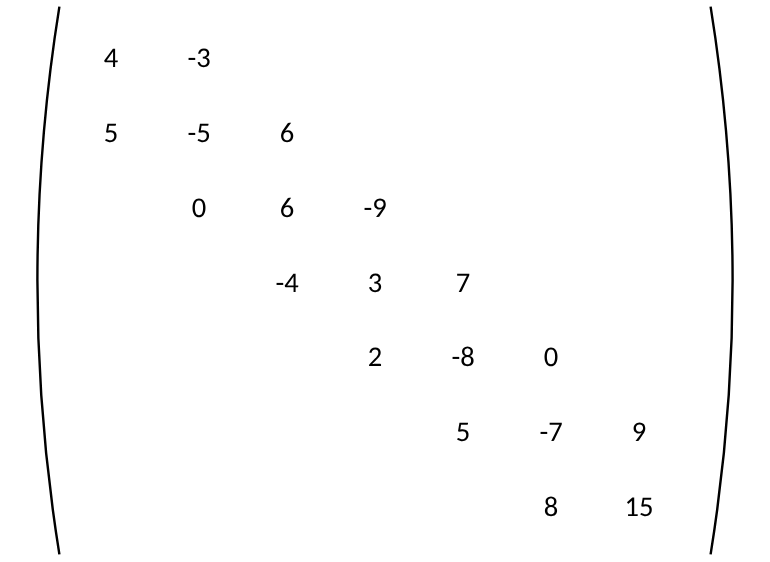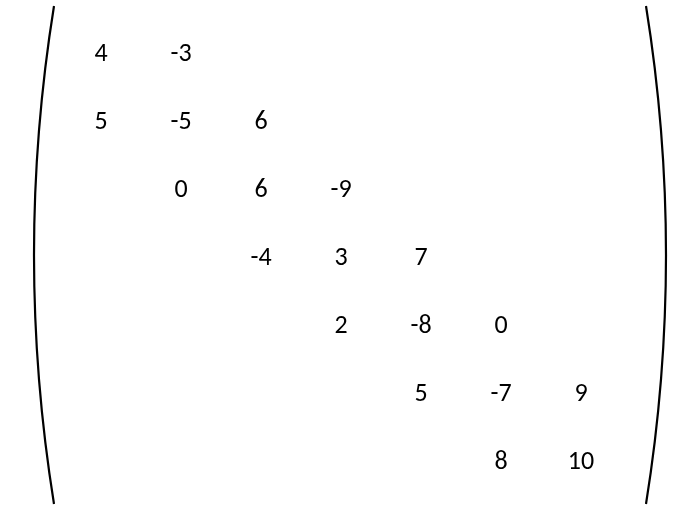--- a/index.html
+++ b/index.html
@@ -90,16 +90,16 @@
     <span class="cell">5</span>
     <span class="cell">-7</span>
     <span class="cell">9</span>
 
     <span class="cell"></span>
     <span class="cell"></span>
     <span class="cell"></span>
     <span class="cell"></span>
     <span class="cell"></span>
     <span class="cell">8</span>
-    <span class="cell">10</span>
+    <span class="cell">15</span>
   </div>
 
 </div>
 
 </body></html>

